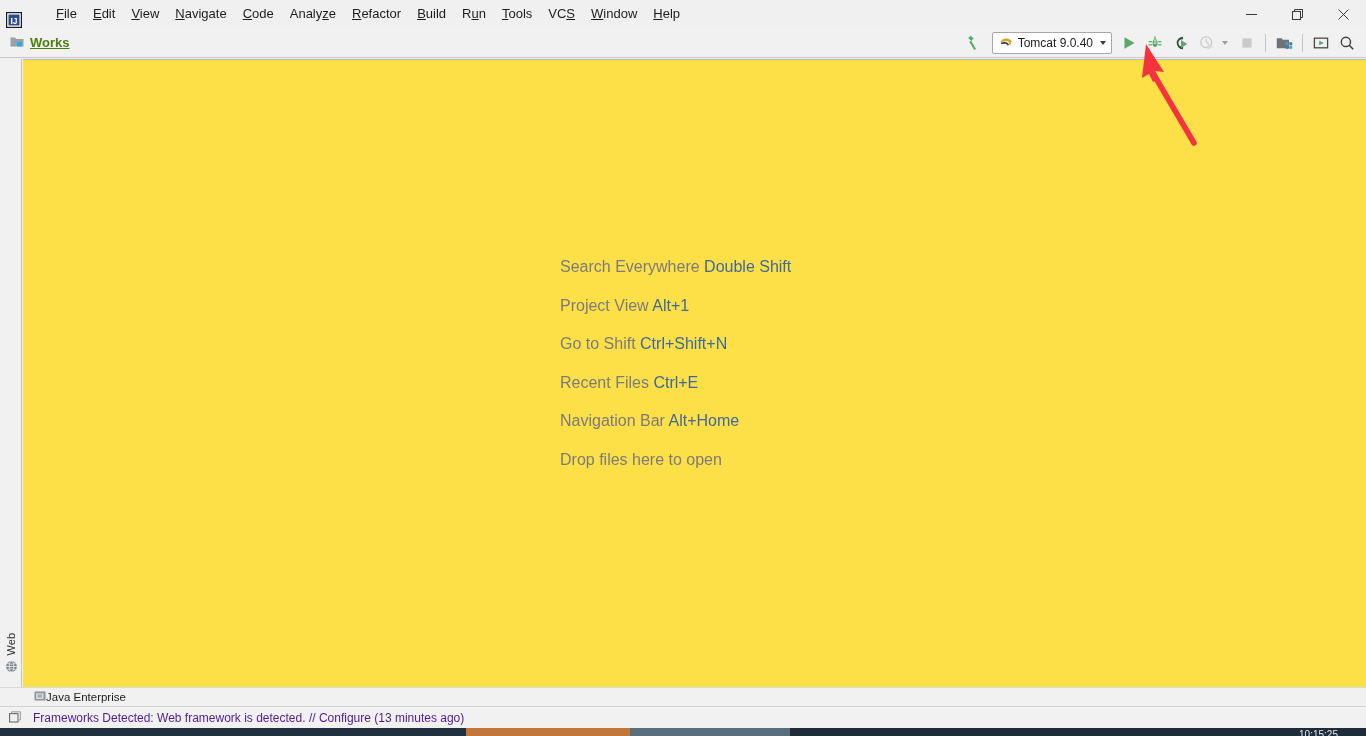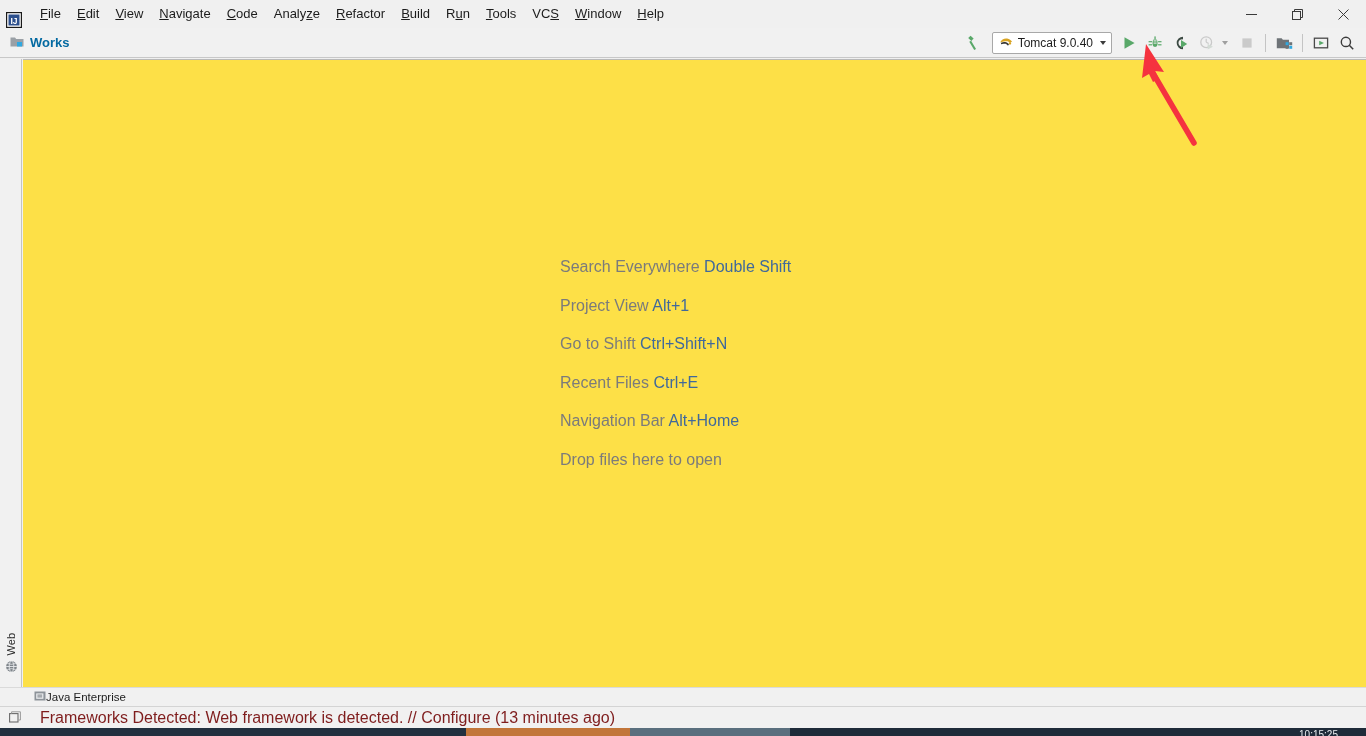--- a/index.html
+++ b/index.html
@@ -22,21 +22,21 @@
     background: #f0f0f0;
     display: flex; align-items: center;
   }
   .app-logo {
     width: 28px; height: 28px;
     display: flex; align-items: flex-end; justify-content: center;
   }
   .app-logo svg { display: block; }
   .menu {
     display: flex; align-items: center; height: 28px;
-    margin-left: 4px;
+    margin-left: 20px;
   }
   .menu-item {
     font-size: 13px; color: #1c1c1c;
     padding: 3px 8px 4px 8px;
     line-height: 16px;
     white-space: nowrap;
     cursor: default;
   }
   .menu-item .mn { text-decoration: underline; }
   .win-title {
@@ -62,21 +62,21 @@
     width: 1366px; height: 30px;
     background: #f1f1f1;
     border-bottom: 1px solid #c8c8c8;
     display: flex; align-items: center;
   }
   .project-chip {
     display: flex; align-items: center;
     margin-left: 10px; gap: 6px;
   }
   .project-name {
-    font-size: 13px; font-weight: bold; color: #0369a1;
+    font-size: 13px; font-weight: bold; color: #4d7c0f; text-decoration: underline;
   }
   .toolbar-right {
     position: absolute; right: 6px; top: 0;
     height: 30px;
     display: flex; align-items: center; gap: 0px;
   }
   .tb-btn {
     width: 26px; height: 26px;
     display: flex; align-items: center; justify-content: center;
     border-radius: 2px;
@@ -171,22 +171,22 @@
 
   .notif-bar {
     position: absolute; left: 0; top: 706px;
     width: 1366px; height: 22px;
     background: #f1f1f1;
     border-top: 1px solid #d4d4d4;
     display: flex; align-items: center;
   }
   .notif-icon { margin-left: 9px; display: flex; align-items: center; }
   .notif-text {
-    font-size: 16px; color: #7f1d1d;
-    margin-left: 18px;
+    font-size: 12px; color: #4c1d95;
+    margin-left: 11px;
     white-space: nowrap;
   }
 
   
   .taskbar {
     position: absolute; left: 0; top: 728px;
     width: 1366px; height: 8px;
     display: flex;
   }
   .tb-seg { height: 8px; }

